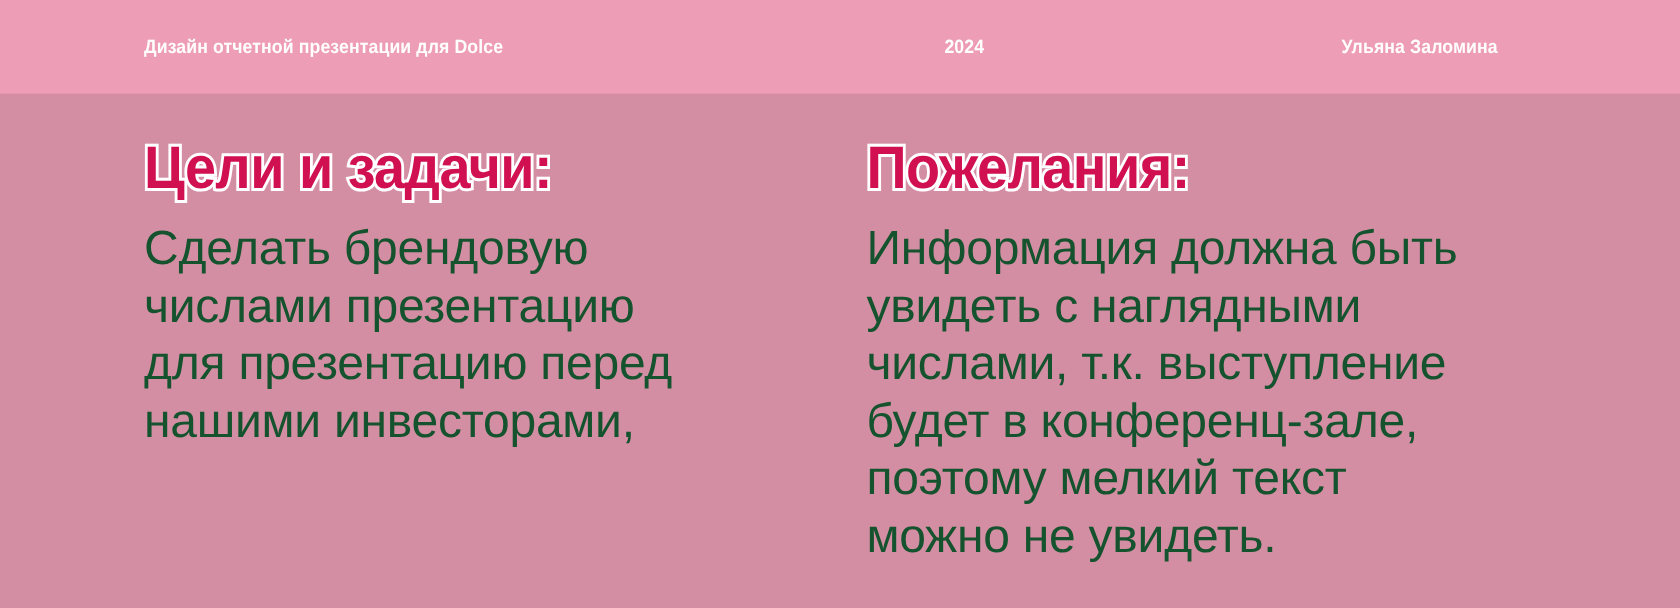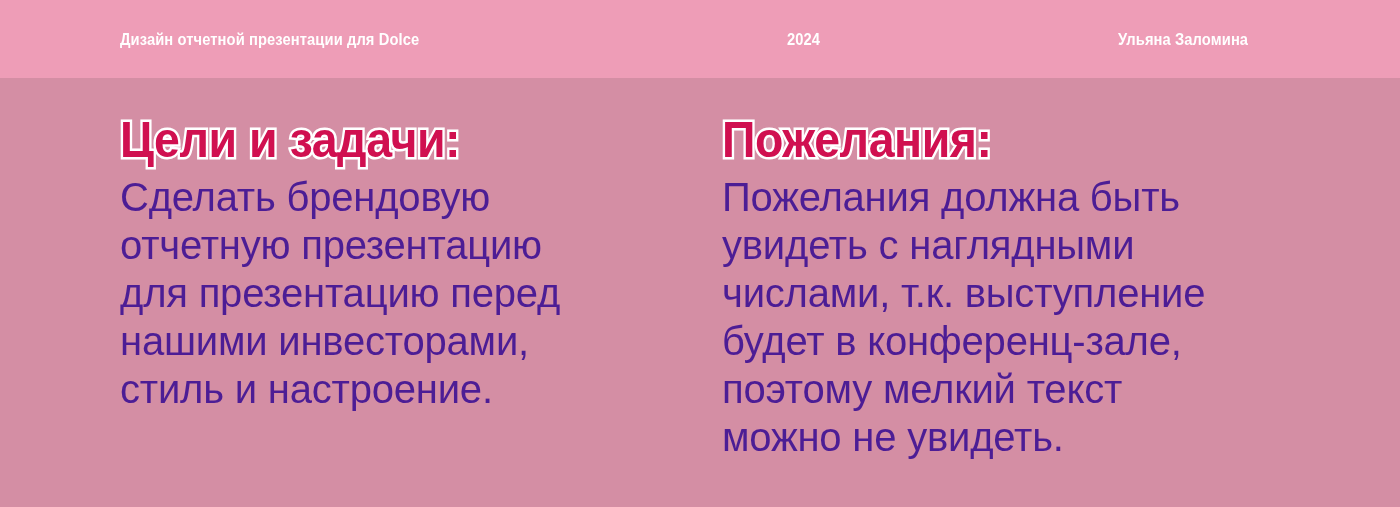--- a/index.html
+++ b/index.html
@@ -64,26 +64,26 @@
     color:#d01050;
     white-space:nowrap;
     margin-top:37px;
     transform:scaleX(0.93);
     transform-origin:left top;
     -webkit-text-stroke:5px #ffffff;
     paint-order:stroke fill;
   }
 
   .col-body {
-    margin-top:8px;
+    margin-top:18px;
     font-family:"Liberation Sans", sans-serif;
     font-weight:400;
     font-size:40px;
     line-height:48px;
-    color:#4c1d95;
+    color:#14532d;
     letter-spacing:-0.2px;
   }
   .col-body .ln { display:block; white-space:nowrap; }
 </style>
 </head>
 <body>
 
 <div id="slide">
 
   <div class="header-band">
@@ -93,31 +93,30 @@
       <div class="hdr-text hdr-author">Ульяна Заломина</div>
     </div>
   </div>
 
   <div class="columns">
 
     <div class="col col-left">
       <div class="col-heading">Цели и задачи:</div>
       <div class="col-body">
         <span class="ln">Сделать брендовую</span>
-        <span class="ln">отчетную презентацию</span>
+        <span class="ln">числами презентацию</span>
         <span class="ln">для презентацию перед</span>
         <span class="ln">нашими инвесторами,</span>
-        <span class="ln">стиль и настроение.</span>
       </div>
     </div>
 
     <div class="col col-right">
       <div class="col-heading">Пожелания:</div>
       <div class="col-body">
-        <span class="ln">Пожелания должна быть</span>
+        <span class="ln">Информация должна быть</span>
         <span class="ln">увидеть с наглядными</span>
         <span class="ln">числами, т.к. выступление</span>
         <span class="ln">будет в конференц-зале,</span>
         <span class="ln">поэтому мелкий текст</span>
         <span class="ln">можно не увидеть.</span>
       </div>
     </div>
 
   </div>
 </div>

